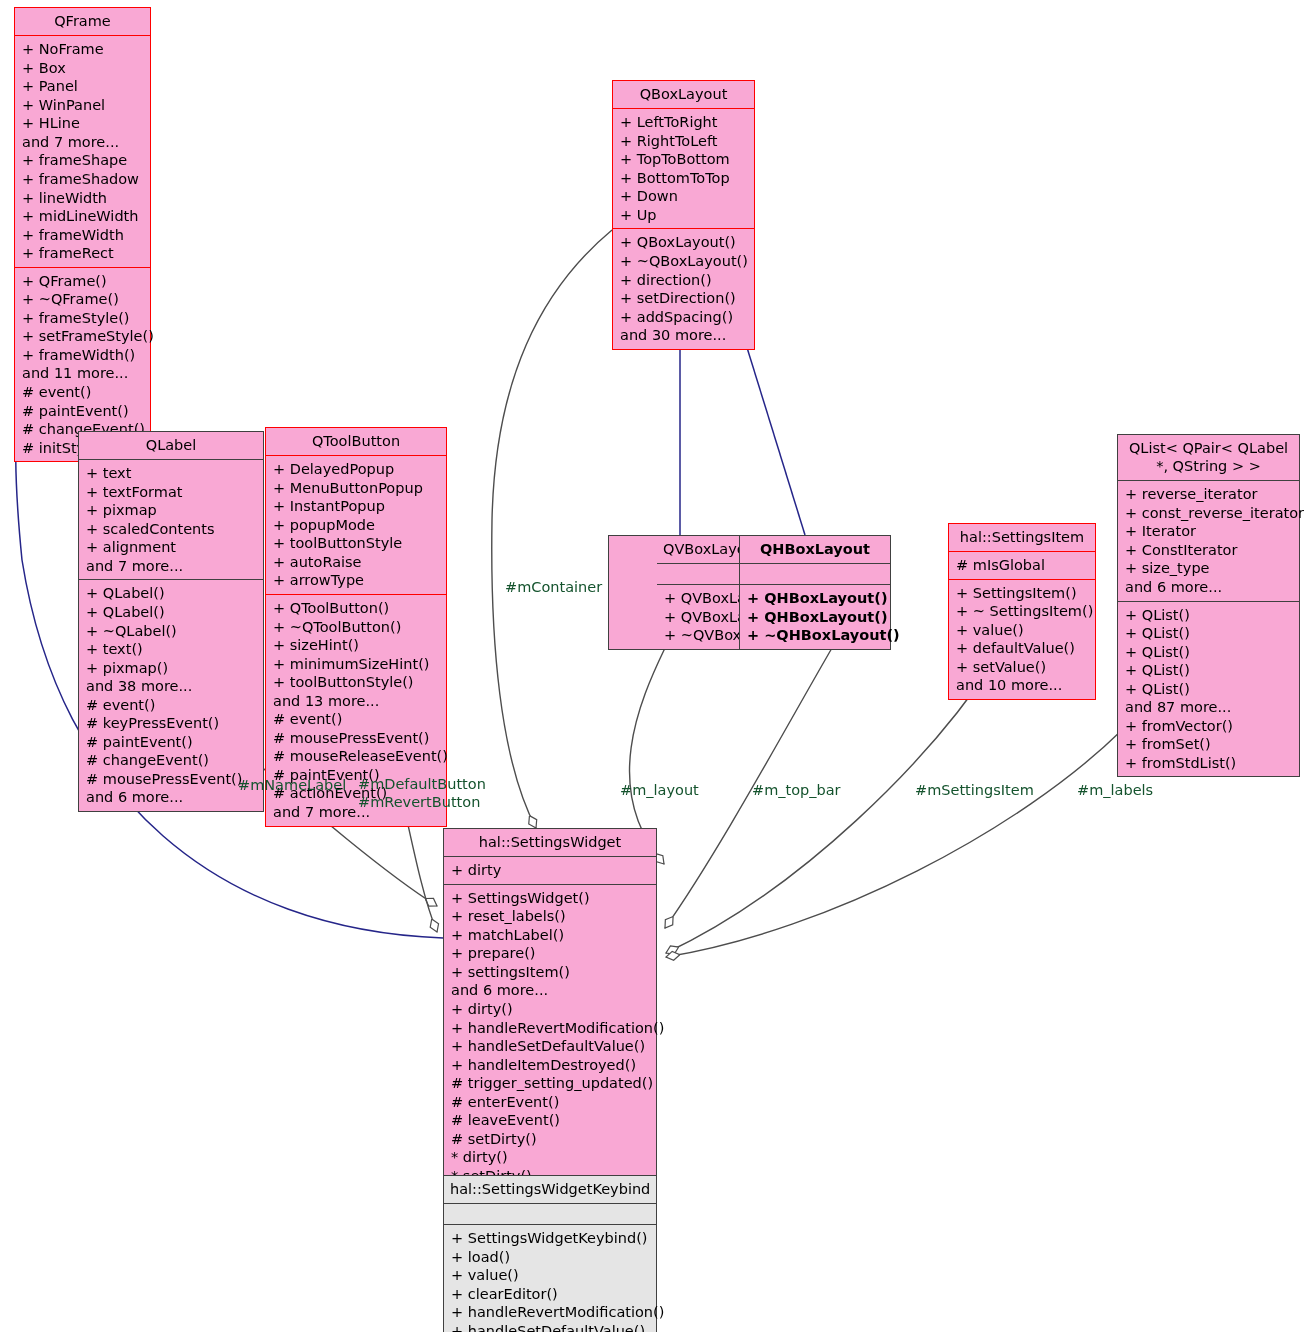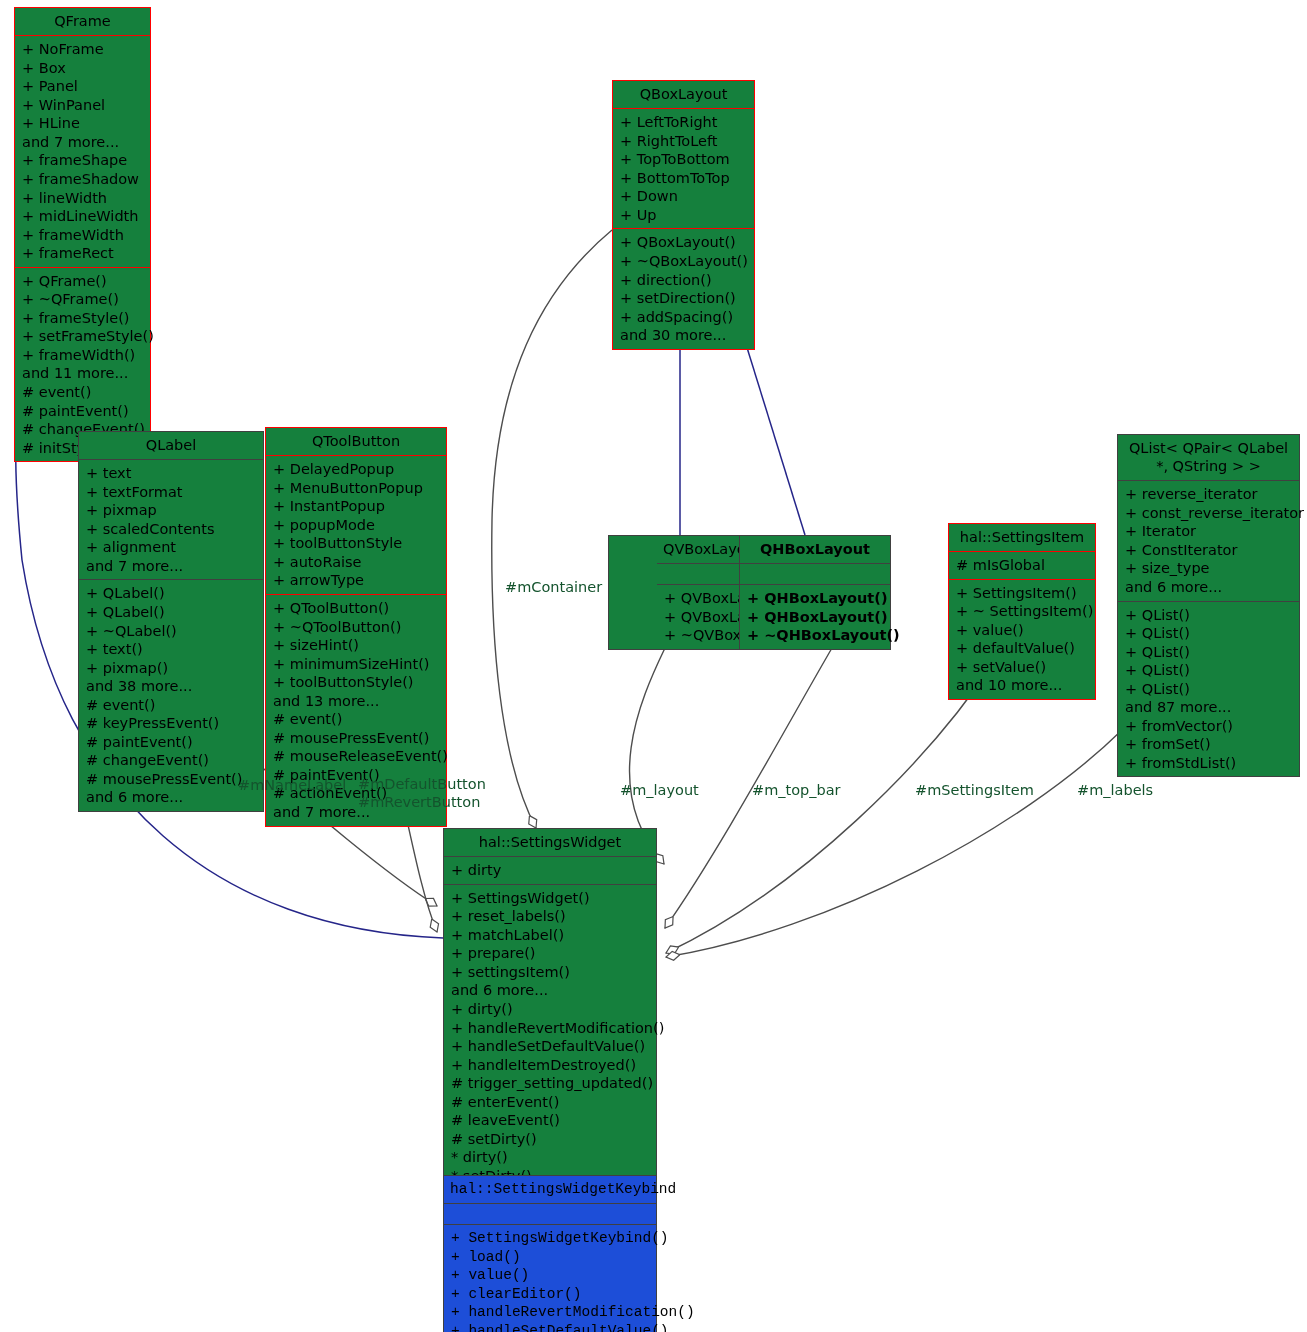--- a/index.html
+++ b/index.html
@@ -4,36 +4,36 @@
 <style>
   html,body{margin:0;padding:0;background:#ffffff;}
   body{
     width:1307px;height:1332px;position:relative;
     font-family:"DejaVu Sans","Liberation Sans",sans-serif;
     -webkit-font-smoothing:antialiased;
   }
   #canvas{position:absolute;left:0;top:0;width:1307px;height:1332px;overflow:hidden;}
   svg.edges{position:absolute;left:0;top:0;width:1307px;height:1332px;pointer-events:none;}
 
-  .node{position:absolute;box-sizing:border-box;background:#15803d;}
+  .node{position:absolute;box-sizing:border-box;background:#f9a8d4;}
   .node .title{
     text-align:center;font-size:14.5px;color:#000;
     padding:4px 6px 5px 6px;line-height:1.25;white-space:pre-line;
   }
   .node .compartment{
     font-size:14.5px;color:#000;padding:4px 7px 4px 7px;line-height:1.28;
   }
   .node .compartment .row{white-space:pre;}
   .node.red{border:1.6px solid #ff0000;}
   .node.red .sep{border-top:1.6px solid #ff0000;}
   .node.black{border:1.6px solid #404040;}
   .node.black .sep{border-top:1.6px solid #404040;}
   .node.gray{border:1.6px solid #404040;background:#bfbfbf;}
   .node.gray .sep{border-top:1.6px solid #404040;}
-  .node.gray .title,.node.gray .compartment{background:#1d4ed8;font-family:Liberation Mono, monospace;}
+  .node.gray .title,.node.gray .compartment{background:#e5e5e5;}
   .compartment.empty{height:20px;padding-top:0;padding-bottom:0;}
 
   .edge-label{
     position:absolute;font-size:14.5px;color:#14532d;white-space:pre;
     line-height:1.25;background:transparent;
   }
 </style>
 </head>
 <body>
 

